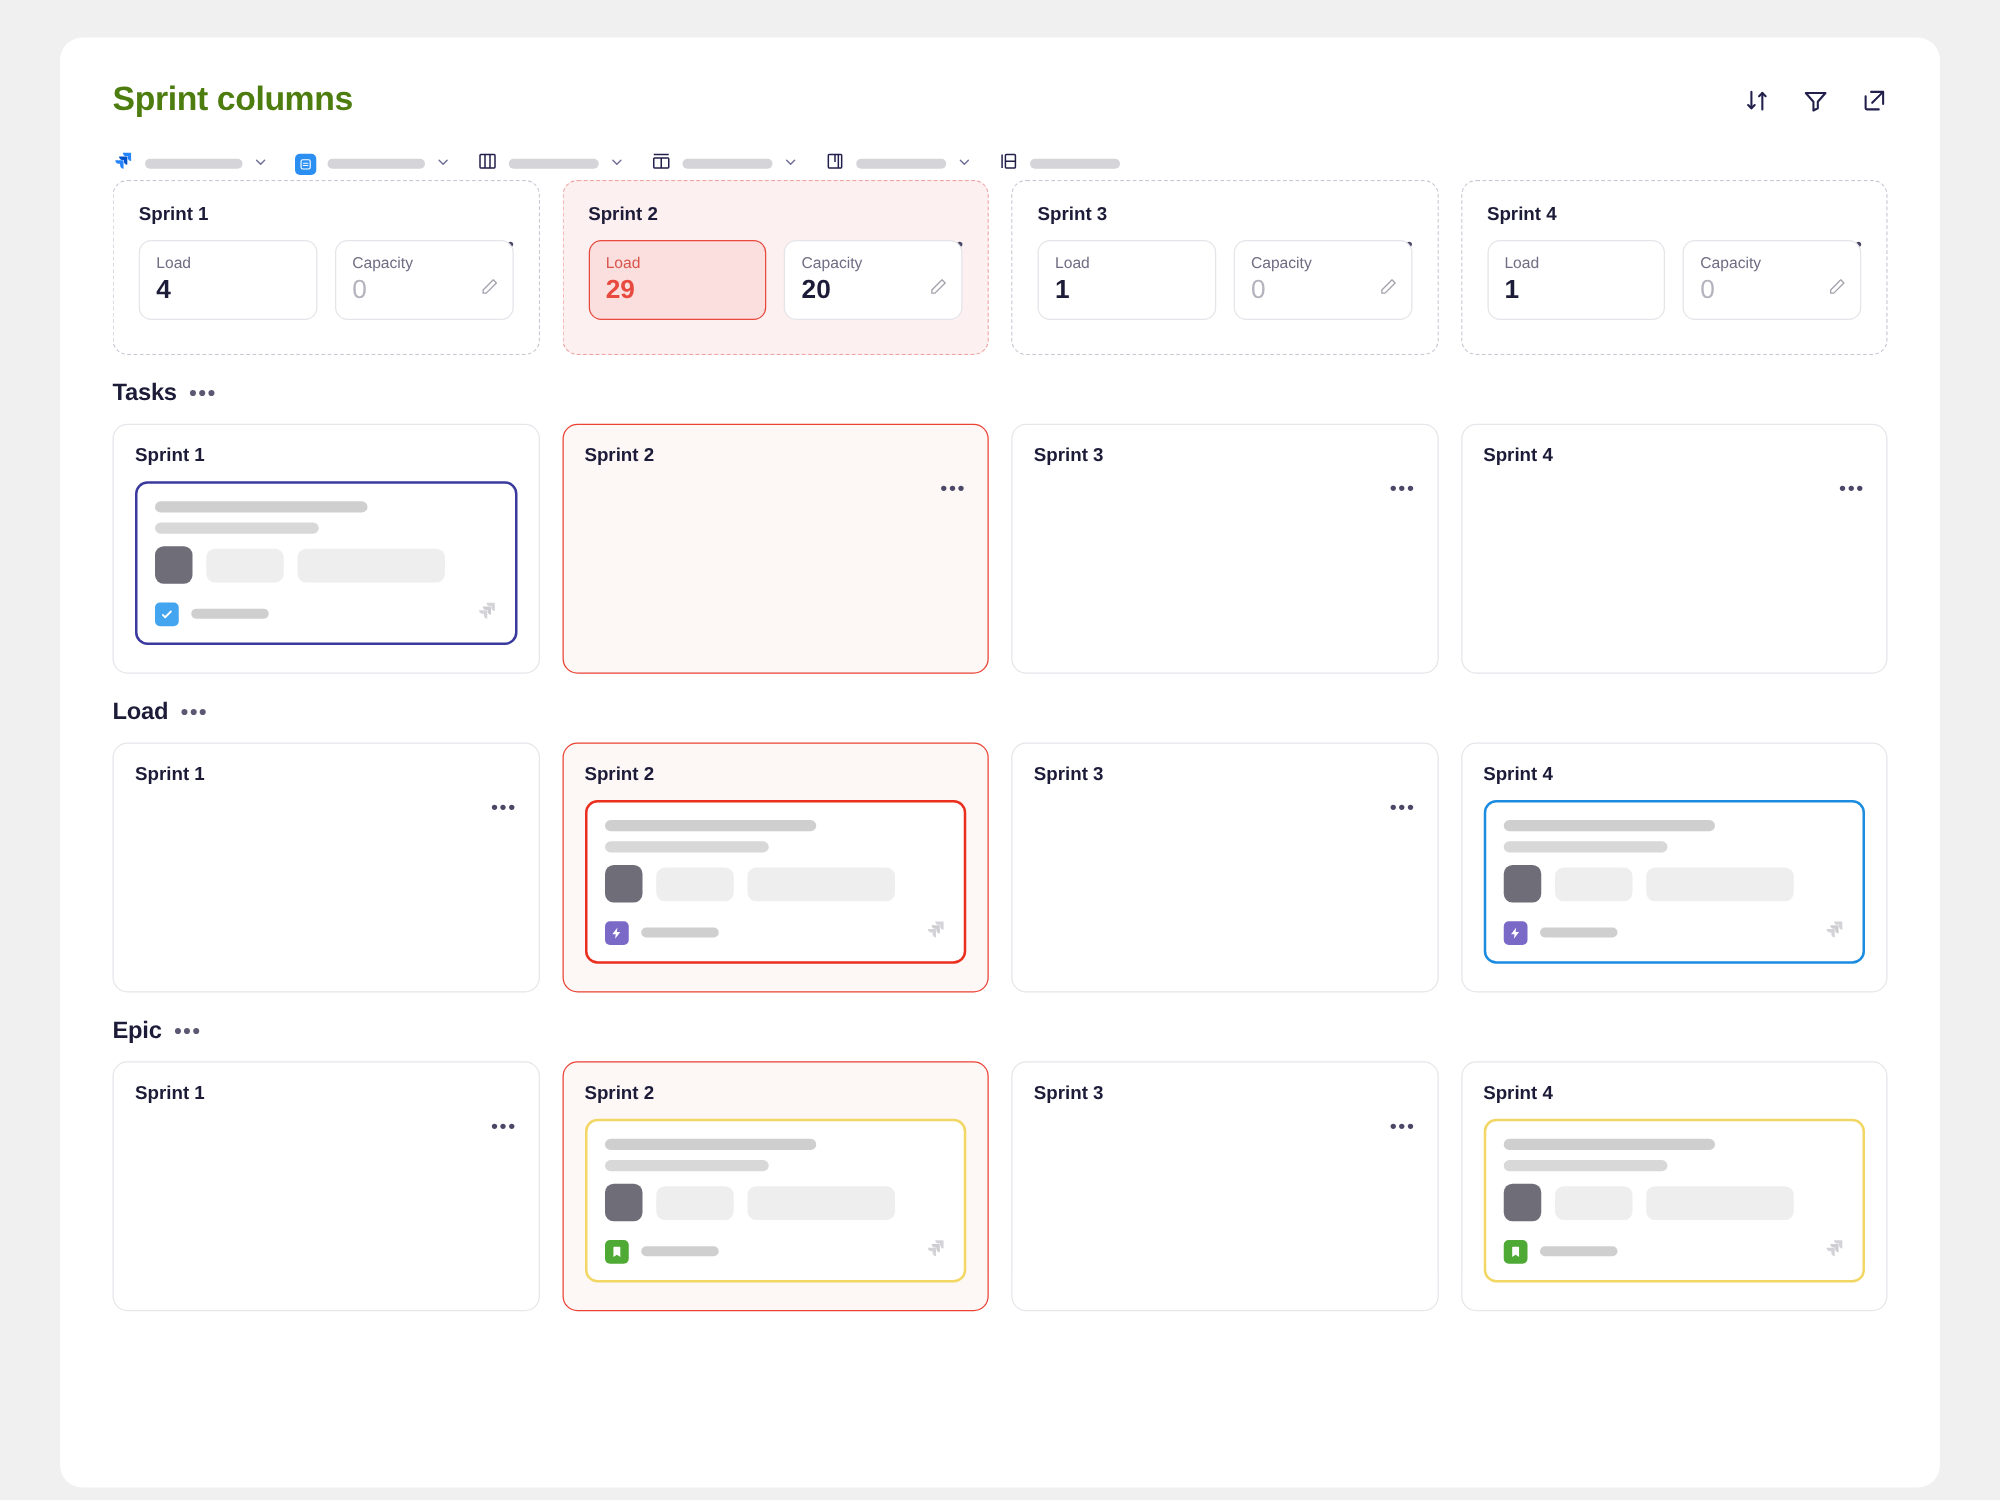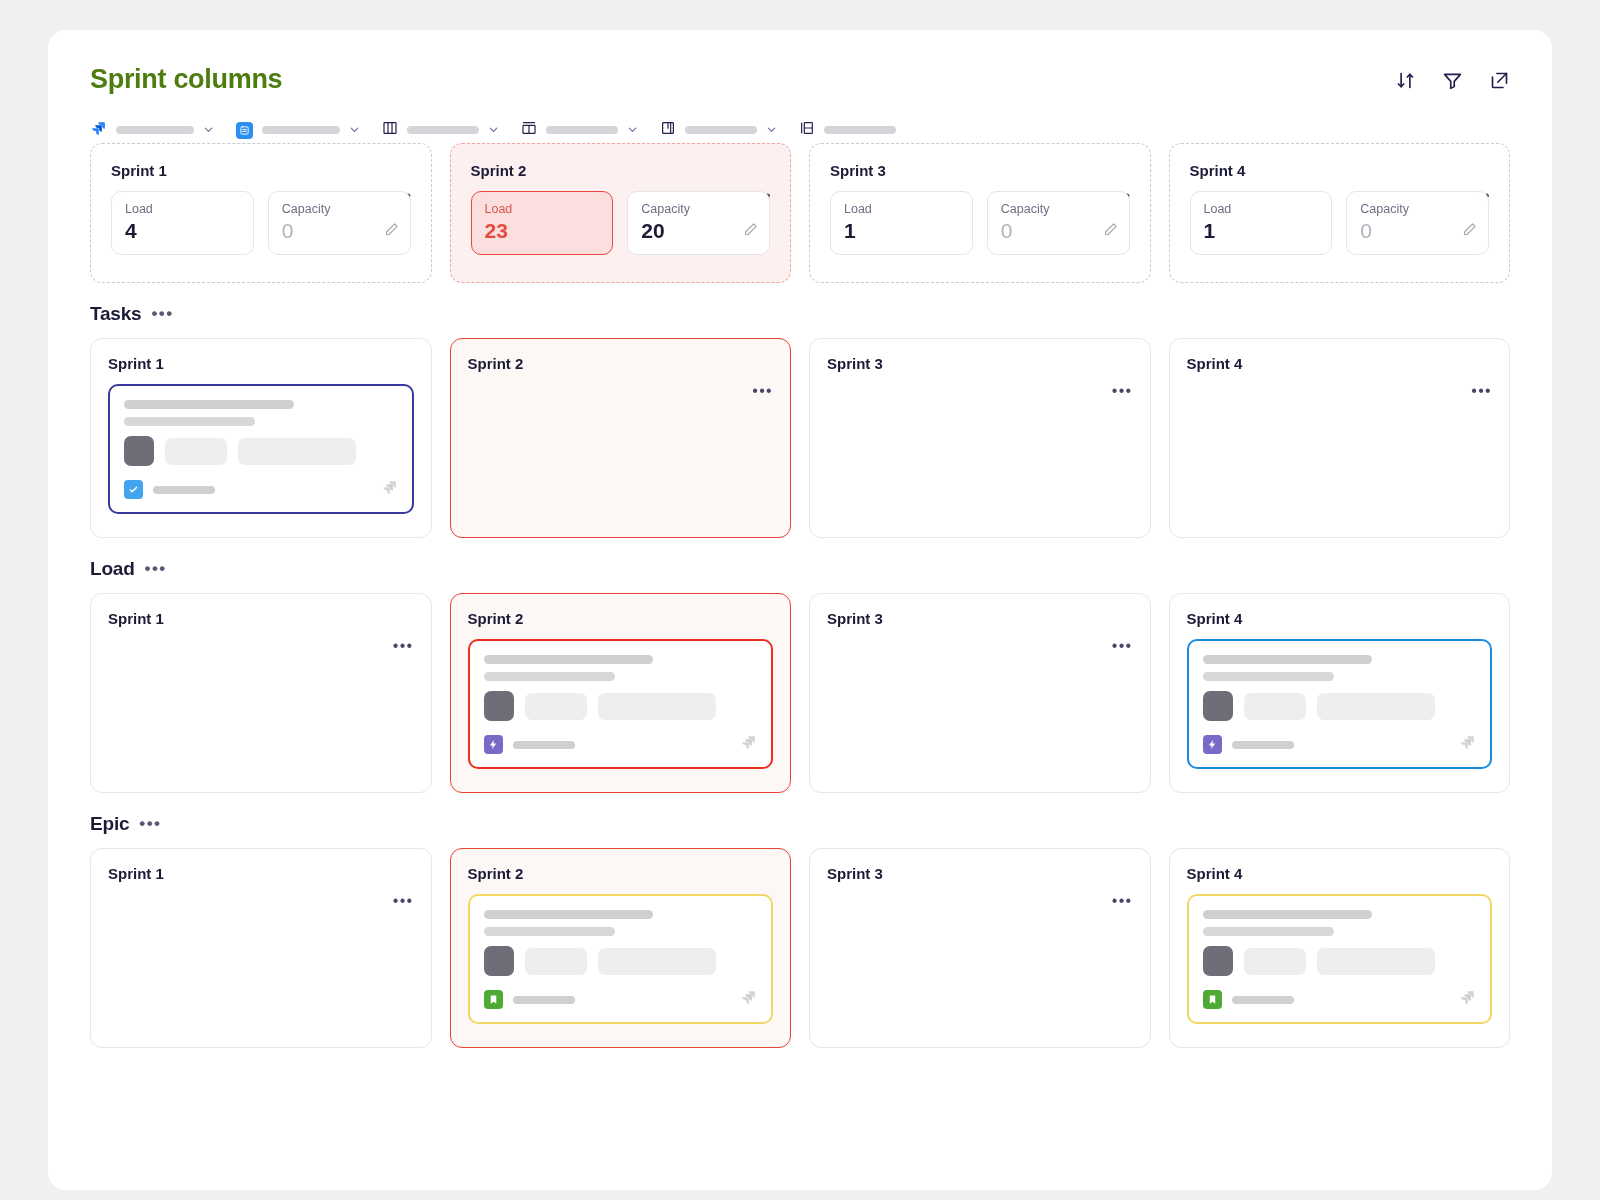--- a/index.html
+++ b/index.html
@@ -402,21 +402,21 @@
           </div>
         </div>
       </div>
 
       <div class="cap-card over">
         <div class="cap-title">Sprint 2</div>
         <div class="cap-dots">•••</div>
         <div class="cap-boxes">
           <div class="metric alert">
             <div class="metric-label">Load</div>
-            <div class="metric-value">23</div>
+            <div class="metric-value">29</div>
           </div>
           <div class="metric">
             <div class="metric-label">Capacity</div>
             <div class="metric-value">20</div>
             <span class="pencil">
               <svg width="15" height="15" viewBox="0 0 24 24" fill="none" stroke="#a3a2ad" stroke-width="1.7" stroke-linecap="round" stroke-linejoin="round">
                   <path d="M17 3l4 4L8 20H4v-4z"></path>
                 </svg>
             </span>
           </div>

